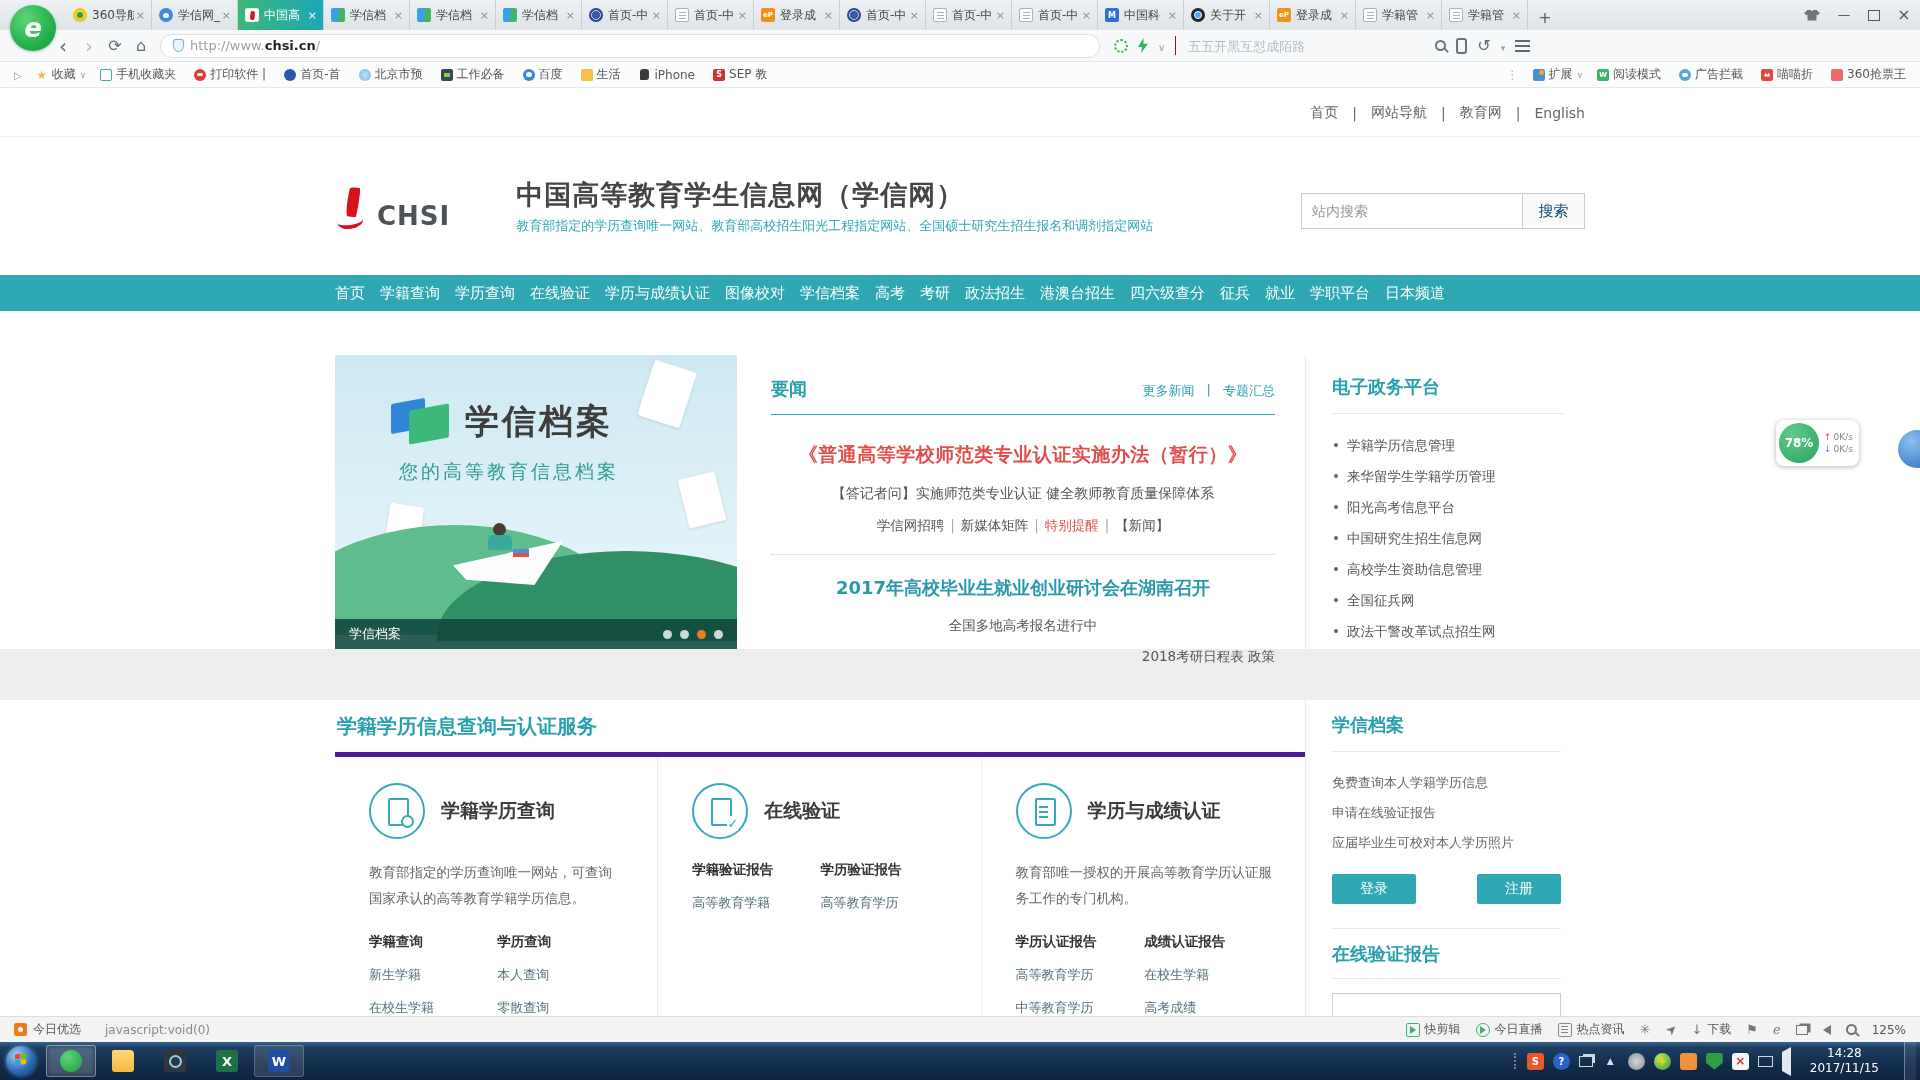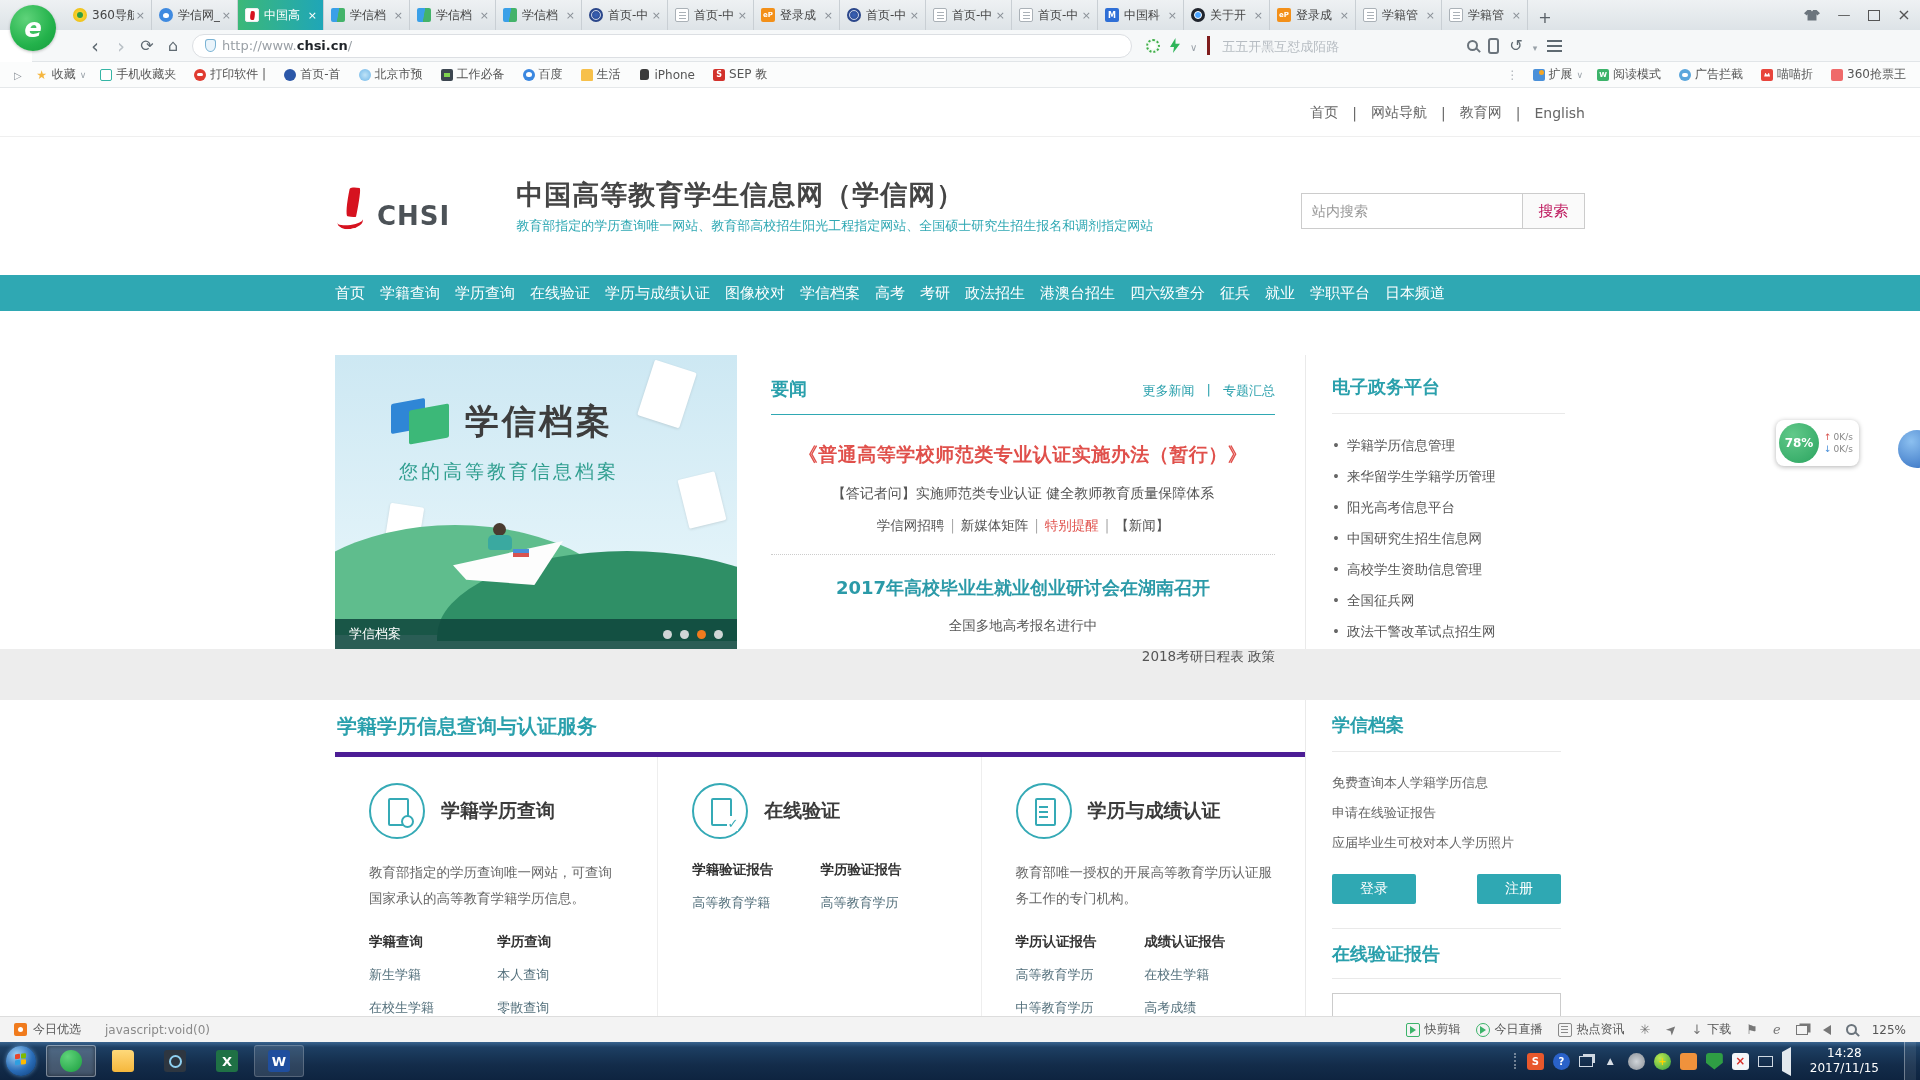--- a/index.html
+++ b/index.html
@@ -36,35 +36,35 @@
   .fav[data-icon="eye"]::before{ content:""; width:6px; height:6px; border:1px solid #fff; border-radius:50%; background:#4aa3ff; }
   .newtab { width:26px; height:24px; margin:3px 0 0 4px; text-align:center; color:#5a6168; font-size:16px; line-height:24px; }
   .newtab::before{ content:"+"; }
   .win-controls { position:absolute; right:8px; top:0; height:30px; display:flex; align-items:center; gap:16px; }
   .wc { width:16px; height:14px; position:relative; color:#555; font-size:13px; text-align:center; line-height:14px; }
   .i-skin { width:16px; height:11px; background:#6b7artsist; background:#6b757d; clip-path:polygon(0 35%,25% 0,40% 0,50% 18%,60% 0,75% 0,100% 35%,82% 55%,78% 40%,78% 100%,22% 100%,22% 40%,18% 55%); }
   .i-min::before{ content:"—"; }
   .i-max { border:1px solid #555; width:12px; height:11px; }
   .i-close::before{ content:"×"; font-size:16px; }
 
-  .addressbar { height:32px; background:#f6f8f9; border-bottom:1px solid #e1e5e8; display:flex; align-items:center; padding-left:50px;margin-left:32px; }
+  .addressbar { height:32px; background:#f6f8f9; border-bottom:1px solid #e1e5e8; display:flex; align-items:center; padding-left:50px; }
   .nav-ic { width:26px; text-align:center; color:#5f6a72; font-size:16px; flex:none; }
   .i-back::before{ content:"‹"; font-size:19px; }
   .i-fwd::before{ content:"›"; font-size:19px; color:#b9c0c6; }
   .i-refresh::before{ content:"⟳"; }
   .i-home::before{ content:"⌂"; }
   .urlbox { display:flex; align-items:center; width:940px; height:24px; margin-left:6px; background:#fff; border:1px solid #dcdfe3; border-radius:13px; padding:0 12px; gap:6px; }
   .shield { width:11px; height:13px; border:1.5px solid #7ab3d4; border-radius:3px 3px 50% 50%; background:#eaf4fb; flex:none; }
   .url-text { font-size:13px; color:#9aa0a6; white-space:nowrap; }
   .url-text b { color:#1f2328; font-weight:bold; }
   .addr-right { display:flex; align-items:center; margin-left:14px; gap:10px; }
   .i-wheel { width:14px; height:14px; border:2px dotted #3fae49; border-radius:50%; background:radial-gradient(#fff 30%,#dff3e2); }
   .i-bolt { width:10px; height:15px; background:#2fb55a; clip-path:polygon(55% 0,0 60%,40% 60%,30% 100%,100% 38%,55% 38%); }
   .i-caret::before{ content:"∨"; color:#9aa2a9; font-size:10px; }
-  .chrome-search { width:250px; border-left:3px solid #7f1d1d; padding-left:12px; }
+  .chrome-search { width:250px; border-left:1px solid #7f1d1d; padding-left:12px; }
   .chrome-search input { border:none; outline:none; background:transparent; font-size:13px; width:100%; color:#444; font-family:inherit; }
   .chrome-search input::placeholder { color:#b6bcc2; }
   .mag { width:11px; height:11px; border:2px solid #6b747c; border-radius:50%; position:relative; }
   .mag::after { content:""; position:absolute; width:6px; height:2px; background:#6b747c; right:-5px; bottom:-2px; transform:rotate(45deg); }
   .i-phone { width:11px; height:16px; border:2px solid #6b747c; border-radius:3px; }
   .i-undo::before{ content:"↺"; color:#5f6a72; font-size:16px; }
   .tiny-caret::before{ content:"▾"; color:#9aa2a9; font-size:9px; }
   .i-menu { width:15px; height:2px; background:#5f6a72; box-shadow:0 5px 0 #5f6a72,0 -5px 0 #5f6a72; }
 
   .bookmarksbar { height:26px; background:#fbfcfc; border-bottom:1px solid #e5e8ea; display:flex; align-items:center; padding:0 10px 0 14px; font-size:12px; color:#555; }
@@ -114,21 +114,21 @@
   .logo-bird { width:34px; height:44px; position:relative; }
   .logo-bird::before { content:""; position:absolute; left:12px; top:0; width:12px; height:30px; background:#d6121f; border-radius:80% 20% 70% 30%/10% 95% 5% 90%; transform:rotate(12deg); }
   .logo-bird::after { content:""; position:absolute; left:2px; bottom:2px; width:26px; height:12px; border-bottom:4px solid #d6121f; border-radius:50%; transform:rotate(-8deg); }
   .logo-text { font-size:26px; font-weight:bold; color:#4c5257; letter-spacing:1px; }
   .title-block { margin-left:26px; }
   .page-title { font-size:27px; color:#454545; font-weight:bold; letter-spacing:1px; }
   .page-subtitle { font-size:13px; color:#2fa8b3; margin-top:4px;text-align:center; }
   .site-search { margin-left:auto; display:flex; align-self:center; margin-top:10px; }
   .site-search input { width:222px; height:36px; border:1px solid #ccc; padding:0 10px; font-size:14px; color:#444; outline:none; font-family:inherit; }
   .site-search input::placeholder { color:#999; }
-  .site-search button { width:62px; height:36px; border:1px solid #ccc; border-left:none; background:#fafafa; font-size:15px; color:#be185d; font-family:Liberation Mono, monospace; }
+  .site-search button { width:62px; height:36px; border:1px solid #ccc; border-left:none; background:#fafafa; font-size:15px; color:#0c4a6e; font-family:Liberation Mono, monospace; }
 
   .mainnav { height:36px; background:#2fa8b3; }
   .mainnav .content { display:flex; align-items:center; height:36px; gap:15px; }
   .mainnav span { color:#fff; font-size:15px; white-space:nowrap; cursor:pointer; }
 
   .card { background:#fff; display:flex; }
   .top-row { margin-top:44px; height:294px; }
 
   
   .carousel { position:relative; width:402px; height:294px; flex:none; background:linear-gradient(180deg,#cde8f3,#e2f3f9 70%); overflow:hidden; }

